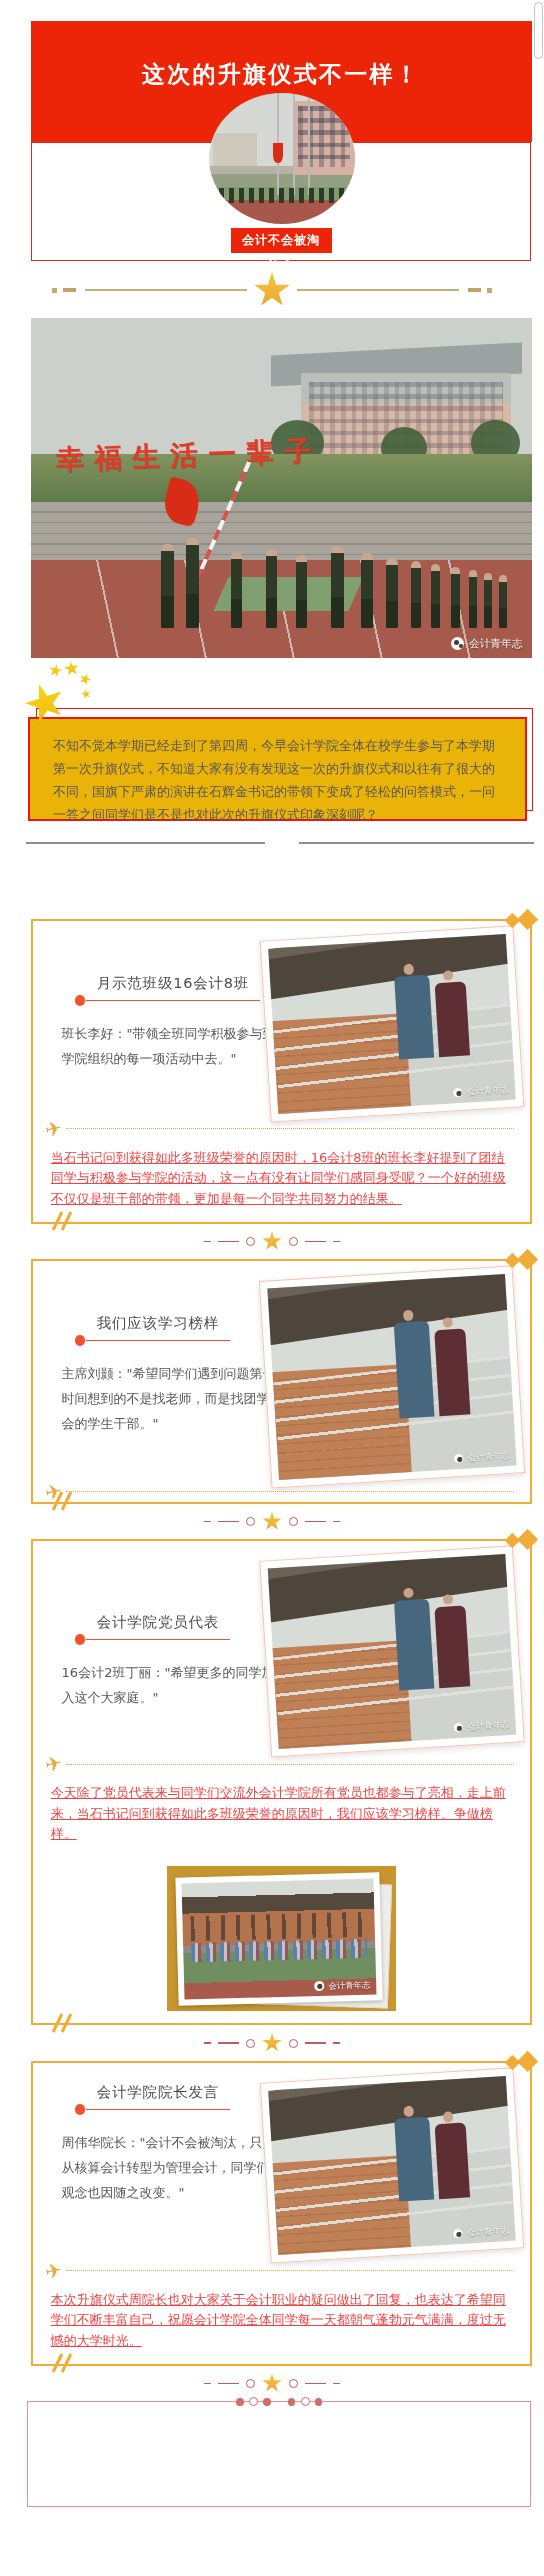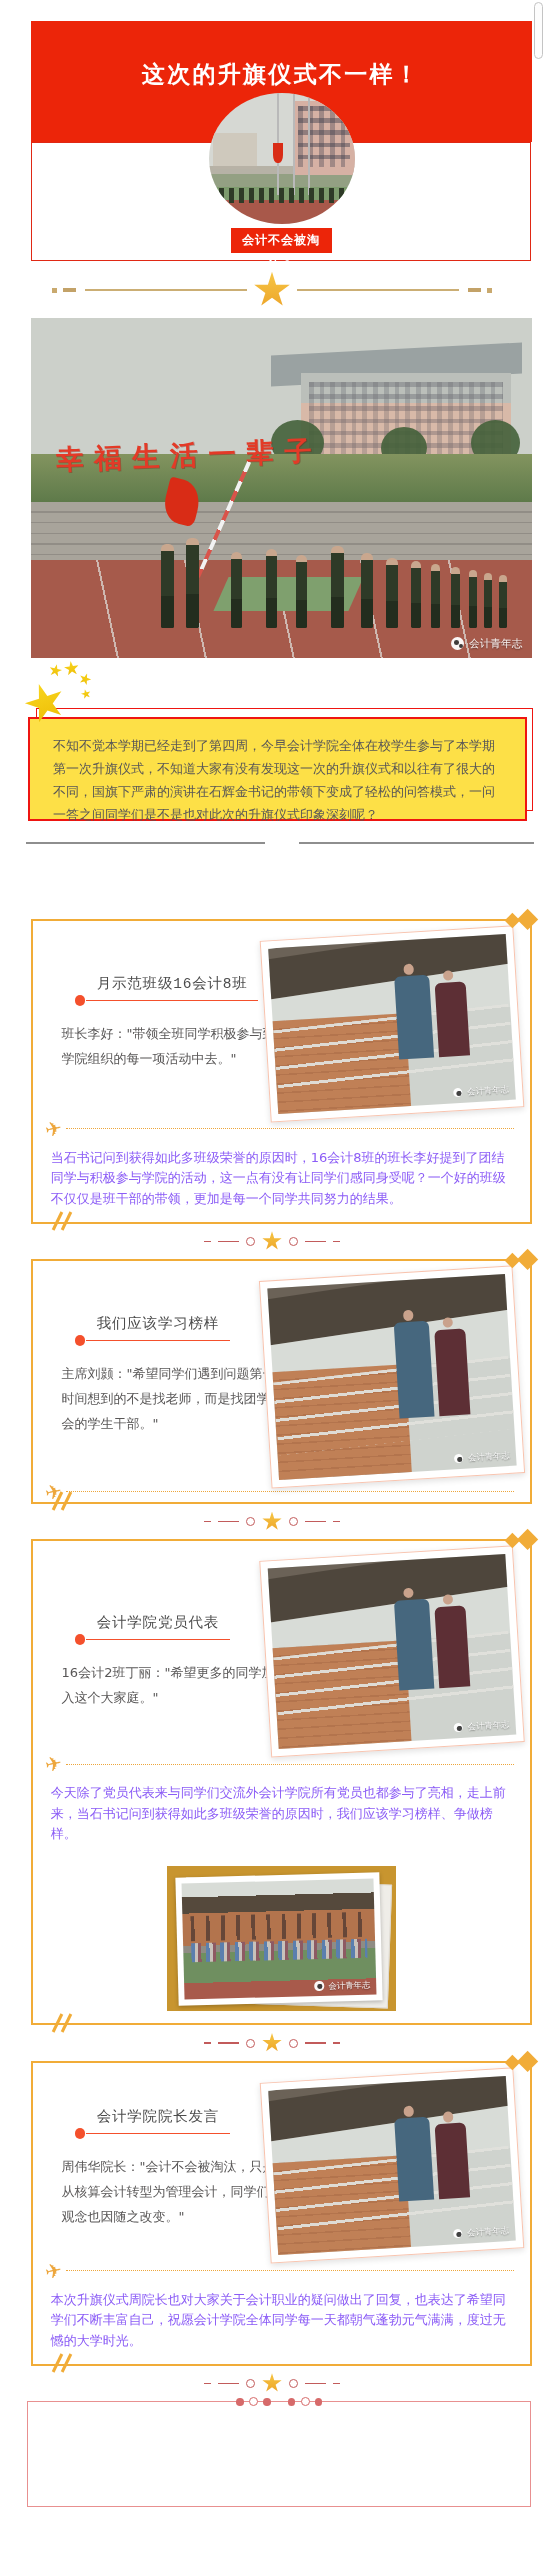--- a/index.html
+++ b/index.html
@@ -93,21 +93,21 @@
   .fs{position:absolute;background:linear-gradient(180deg,#f8d51e,#eebe07);
     clip-path:polygon(50% 0%,61% 35%,98% 35%,68% 57%,79% 91%,50% 70%,21% 91%,32% 57%,2% 35%,39% 35%);}
   .fs-big{left:1.5px;top:24.4px;width:40px;height:40px;transform:rotate(-18deg);}
   .fs-1{left:26px;top:6.1px;width:13px;height:13px;transform:rotate(12deg);}
   .fs-2{left:41px;top:3px;width:15.2px;height:15.2px;transform:rotate(-8deg);}
   .fs-3{left:56px;top:15.2px;width:12.2px;height:12.2px;transform:rotate(20deg);}
   .fs-4{left:58px;top:30.5px;width:10px;height:10px;transform:rotate(-14deg);}
   .intro-outline{position:absolute;left:36px;top:50px;width:495px;height:101px;
     border:1.5px solid #ee1511;background:transparent;}
   .intro-box{position:absolute;left:28px;top:59px;width:499px;height:104px;
-    border:2.3px solid #ee1511;background:#fde047;box-sizing:border-box;padding:15.2px 23px 0 23px;
+    border:2.3px solid #ee1511;background:#eab308;box-sizing:border-box;padding:15.2px 23px 0 23px;
     z-index:3;}
   .intro-box p{margin:0;font-size:13px;line-height:23px;color:#595757;}
 
   
   .gray-divider{margin:6.9px 0 0 26px;width:508px;display:flex;gap:34px;}
   .gline{height:1.5px;background:#8e8e8e;}
   .gline.l{width:239px;} .gline.r{width:236px;}
 
   
   .card{position:relative;margin-left:30.5px;width:497px;border:2.3px solid #f1ac38;background:#fff;}
@@ -115,21 +115,21 @@
   .diamonds{position:absolute;top:-9.1px;right:-6.1px;display:flex;gap:3px;z-index:5;}
   .dm{background:#f1ac38;transform:rotate(45deg);}
   .dm.s{width:10.7px;height:10.7px;margin-top:3px;} .dm.b{width:15.2px;height:15.2px;}
   .slashes{position:absolute;left:23px;bottom:-9.1px;width:30.5px;height:20px;z-index:5;}
   .slashes span{position:absolute;width:3px;height:20px;background:#f1ac38;transform:rotate(26deg);}
   .slashes span:nth-child(2){left:9.1px;}
   .card-top{position:relative;}
   .ct1{height:198px;} .ct2{height:221px;} .ct3{height:213px;} .ct4{height:198px;}
   .col-left{position:absolute;left:23px;top:53px;width:229px;}
   .sec-title{position:relative;display:inline-block;margin-left:30.5px;font-size:14.5px;
-    color:#4c4c4c;letter-spacing:0.8px;padding:0 10.7px 6.9px 10.7px;border-bottom:1.5px solid #f4502c;font-family:Liberation Mono, monospace;}
+    color:#4c4c4c;letter-spacing:0.8px;padding:0 10.7px 6.9px 10.7px;border-bottom:1.5px solid #f4502c;}
   .sec-title::before{content:"";position:absolute;left:-11.4px;bottom:-6.1px;width:10.7px;height:10.7px;
     border-radius:50%;background:#f4502c;}
   .sec-quote{margin:20px 0 0 6.1px;width:223px;font-size:13px;line-height:25px;color:#595757;}
   .tilt-frame{position:absolute;right:10.7px;top:12.2px;width:238px;background:#fff;
     border:1.5px solid #f8c3ae;box-shadow:0 2.3px 6.1px rgba(0,0,0,.12);padding:6.9px;
     transform:rotate(-3.5deg);}
   .ph1{height:166px;} .ph2{height:192px;} .ph3{height:181px;} .ph4{height:165px;}
   .tilt-frame .scene-stand{position:relative;width:100%;height:100%;}
 
   
@@ -145,22 +145,22 @@
     transform:rotate(-3deg);}
   .pf{position:absolute;border-radius:6.1px 6.1px 0 0;}
   .pf::before{content:"";position:absolute;left:28%;top:-12.2px;width:10.7px;height:10.7px;
     border-radius:50%;background:#c9a28c;}
   .pf1{left:52%;top:22%;width:15%;height:50%;background:#46677e;}
   .pf2{left:69%;top:27%;width:13%;height:45%;background:#5d2f35;}
 
   .plane-divider{display:flex;align-items:center;margin:0 15.2px 0 12.2px;height:20px;}
   .plane-icon{color:#eda63c;font-size:20px;transform:rotate(-12deg);line-height:1;}
   .dotline{flex:1;border-top:1.5px dotted #eda63c;margin-left:4.6px;}
-  .card-para{margin:9.1px 18.3px 0 18.3px;font-size:13px;line-height:20.6px;color:#8b5cf6;
-    padding-bottom:12.2px;}
+  .card-para{margin:9.1px 18.3px 0 18.3px;font-size:13px;line-height:20.6px;color:#ef4444;
+    padding-bottom:12.2px;text-decoration:underline;}
 
   
   .gold-block{position:relative;width:229px;height:145px;margin:9.1px auto 12.2px auto;
     background:#c8952f;}
   .sheet-behind{position:absolute;left:17px;top:15.2px;right:6.1px;bottom:6.1px;background:#efede8;
     border:0.8px solid #ddd8cf;transform:rotate(2deg);}
   .polaroid{position:absolute;left:10.7px;top:9.1px;width:192px;height:116px;background:#fff;
     box-shadow:0 1.5px 4.6px rgba(0,0,0,.25);padding:6.1px;transform:rotate(-1.5deg);}
   .scene-court{position:relative;width:100%;height:100%;overflow:hidden;
     background:linear-gradient(180deg,#d8dcd7 0 12%,#55493c 12% 26%,#b3744d 26% 54%,#8f8c84 54% 60%,#6f8f60 60% 86%,#a85a4b 86%);}
@@ -427,21 +427,21 @@
     <span class="md-dash2"></span>
     <span class="md-dash1"></span>
   </div>
 
   <div class="card">
     <div class="diamonds">
         <span class="dm s"></span>
         <span class="dm b"></span>
       </div>
     <div class="card-top ct4">
-      <div class="col-left" style="top:44px">
+      <div class="col-left" style="top:20px">
         <div class="sec-title">会计学院院长发言</div>
         <p class="sec-quote">周伟华院长："会计不会被淘汰，只是从核算会计转型为管理会计，同学们的观念也因随之改变。"</p>
       </div>
       <div class="tilt-frame ph4">
         <div class="scene-stand">
           <div class="ss-canopy"></div>
           <div class="ss-brick"></div>
           <div class="ss-rail"></div>
           <div class="pf pf1"></div>
           <div class="pf pf2"></div>

